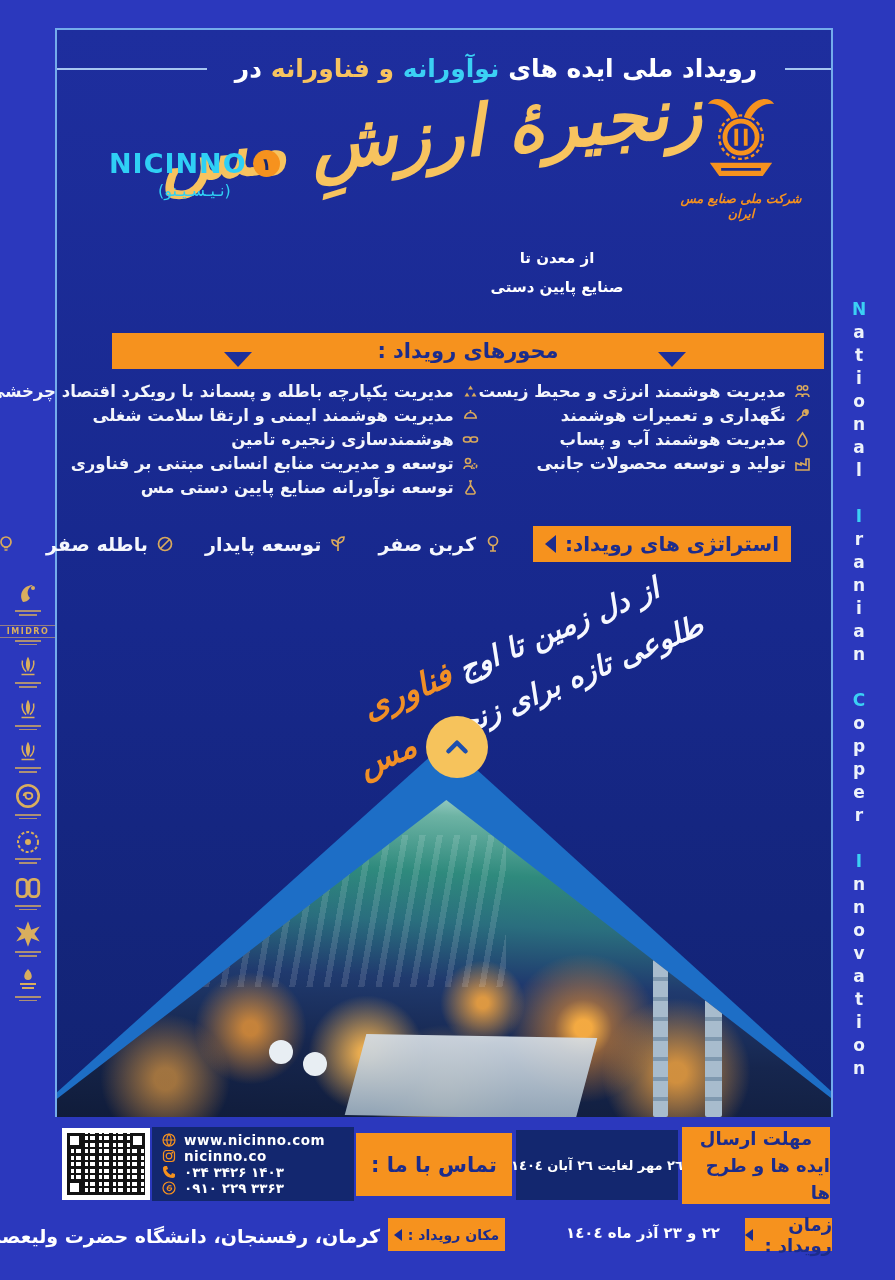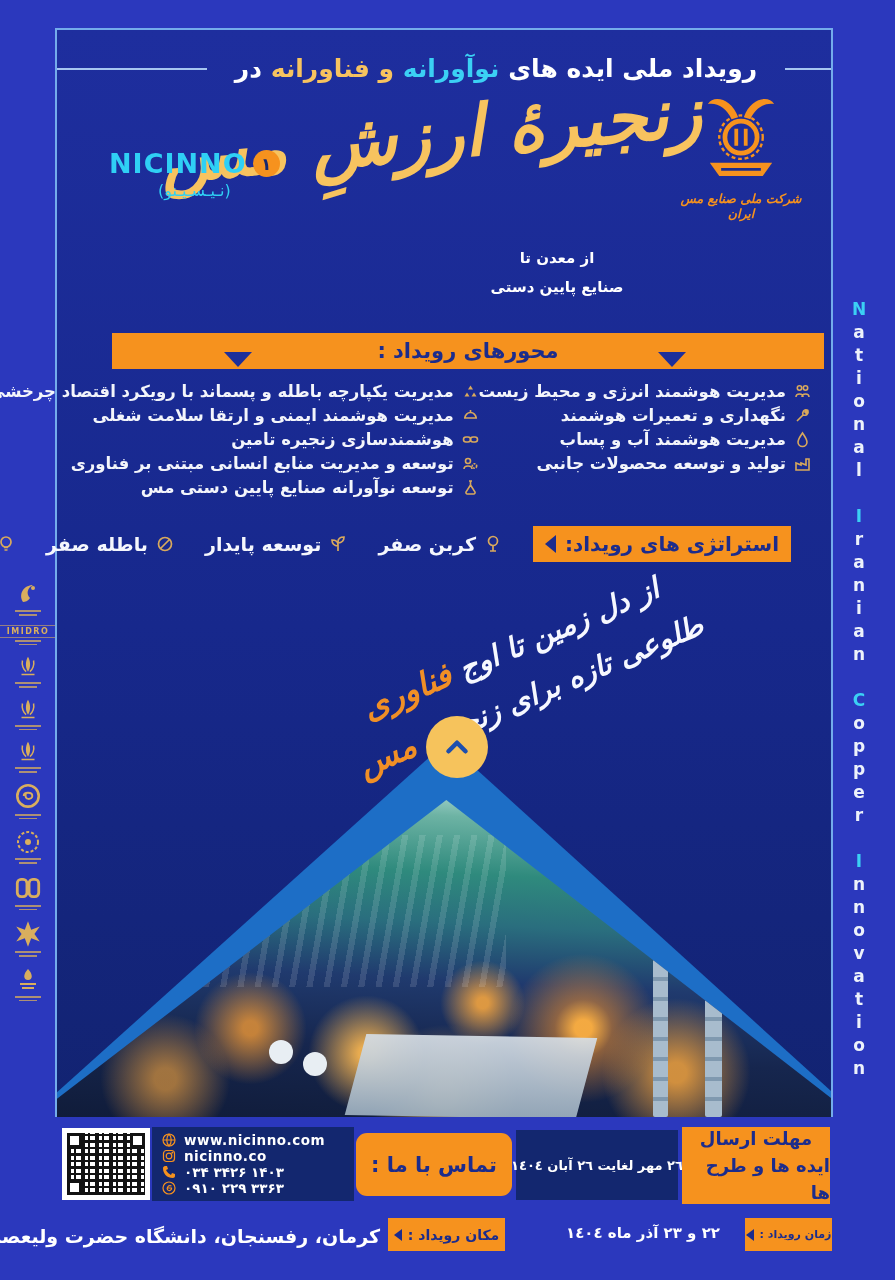--- a/index.html
+++ b/index.html
@@ -95,28 +95,28 @@
     background:repeating-linear-gradient(90deg,#121212 0 4px,transparent 4px 7px,#121212 7px 9px,transparent 9px 14px),
                repeating-linear-gradient(0deg,#121212 0 3px,transparent 3px 7px,#121212 7px 9px,transparent 9px 13px);}
   .fs{position:absolute;width:15px;height:15px;border:3px solid #121212;background:#fff;box-sizing:border-box;}
   .fs1{left:0;top:0;}.fs2{right:0;top:0;}.fs3{left:0;bottom:0;}
   .cinfo{position:absolute;left:152px;top:1127px;width:202px;height:74px;background:#13276f;box-sizing:border-box;
     padding:5px 10px;display:flex;flex-direction:column;justify-content:space-between;}
   .crow{display:flex;align-items:center;gap:8px;direction:ltr;}
   .cicon{color:#f6921e;width:14px;height:14px;flex:0 0 14px;}
   .ctext{color:#fff;font-size:13.5px;font-weight:bold;letter-spacing:.5px;white-space:nowrap;}
   .clabel{position:absolute;left:356px;top:1133px;width:156px;height:63px;background:#f6921e;display:flex;align-items:center;
-    justify-content:center;color:#1c2c8c;font-size:21px;font-weight:bold;direction:rtl;border-radius:11px;}
+    justify-content:center;color:#1c2c8c;font-size:21px;font-weight:bold;direction:rtl;}
   .dvalue{position:absolute;left:516px;top:1130px;width:162px;height:70px;background:#13276f;display:flex;align-items:center;
     justify-content:center;color:#fff;font-size:13px;font-weight:bold;direction:rtl;white-space:nowrap;}
   .dlabel{position:absolute;left:682px;top:1127px;width:148px;height:77px;background:#f6921e;display:flex;flex-direction:column;
     align-items:center;justify-content:center;color:#1c2c8c;font-weight:bold;font-size:18px;direction:rtl;line-height:27px;}
   .obox{position:absolute;background:#f6921e;display:flex;align-items:center;justify-content:center;gap:6px;direction:rtl;
     color:#1c2c8c;font-weight:bold;}
-  .tbox{left:745px;top:1218px;width:87px;height:33px;font-size:11px;}
+  .tbox{left:745px;top:1218px;width:87px;height:33px;font-size:18px;}
   .pbox{left:388px;top:1218px;width:117px;height:33px;font-size:14px;}
   .tvalue{position:absolute;left:548px;top:1224px;width:190px;text-align:center;color:#fff;font-size:15px;font-weight:bold;direction:rtl;}
   .pvalue{position:absolute;left:72px;top:1225px;width:308px;text-align:center;color:#fff;font-size:19px;font-weight:bold;direction:rtl;white-space:nowrap;}
 </style>
 </head>
 <body>
 
 <div class="poster">
 
   <div class="sponsors">

